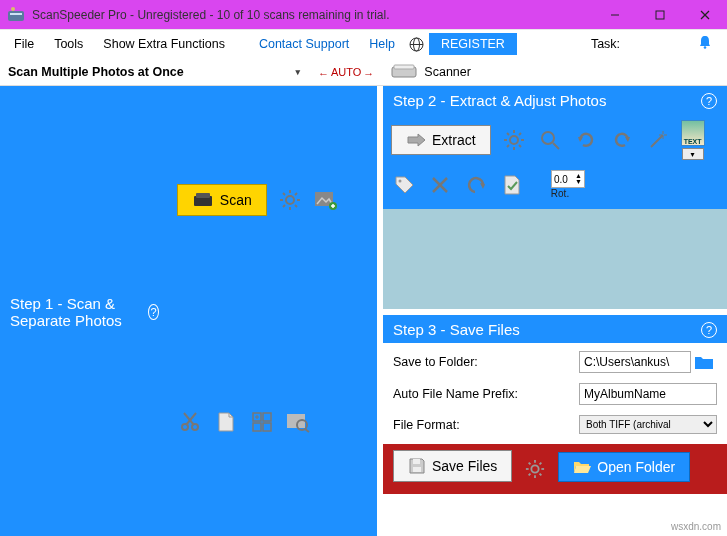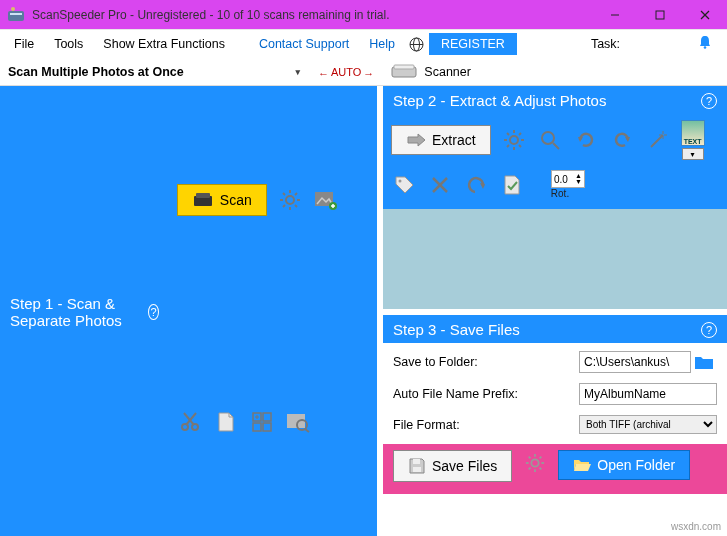--- a/index.html
+++ b/index.html
@@ -46,21 +46,21 @@
 .canvas { flex: 1; background: #a7cdd9; }
 
 .midgap { height: 6px; background: #fff; }
 
 .step3body { background: #fff; padding: 8px 10px 10px 10px; font-size: 12.5px; display: grid; grid-template-columns: 1fr 112px 26px; row-gap: 10px; align-items: center; }
 .step3body .lbl {}
 .step3body input[type=text] { font-size: 12px; padding: 3px 4px; border: 1px solid #aaa; width: 100%; }
 .step3body select { font-size: 10px; padding: 2px 2px; border: 1px solid #aaa; width: 100%; }
 .foldericon { display: flex; justify-content: center; }
 
-.step3actions { background: #ec4899; padding: 6px 10px 12px 10px; display: flex; align-items: flex-start; gap: 10px; }
+.step3actions { background: #b91c1c; padding: 6px 10px 12px 10px; display: flex; align-items: flex-end; gap: 10px; }
 
 .rotbox { display:flex; flex-direction:column; align-items:center; gap:0; }
 .rotbox .spin { width: 34px; height: 18px; border: 1px solid #aaa; background:#fff; font-size: 10px; display:flex; align-items:center; padding:0 2px; justify-content:space-between;margin-left:16px;}
 .rotbox .rotlbl { font-size: 10px; color: #222; }
 
 .watermark { position: absolute; right: 6px; bottom: 4px; font-size: 10px; color: #999; }
 
 .textflag { width: 24px; height: 26px; border:1px solid #3a85c9; background: linear-gradient(#74bfa1,#f5e7c5); display:flex; align-items:flex-end; justify-content:center; font-size:7px; color:#044; font-weight:700;}
 .dropmini { width:22px; height:12px; border:1px solid #888; background:#eee; font-size:8px; display:flex; align-items:center; justify-content:center; margin-top:2px;}
 .thumbbox { display:flex; flex-direction:column; align-items:center; }

